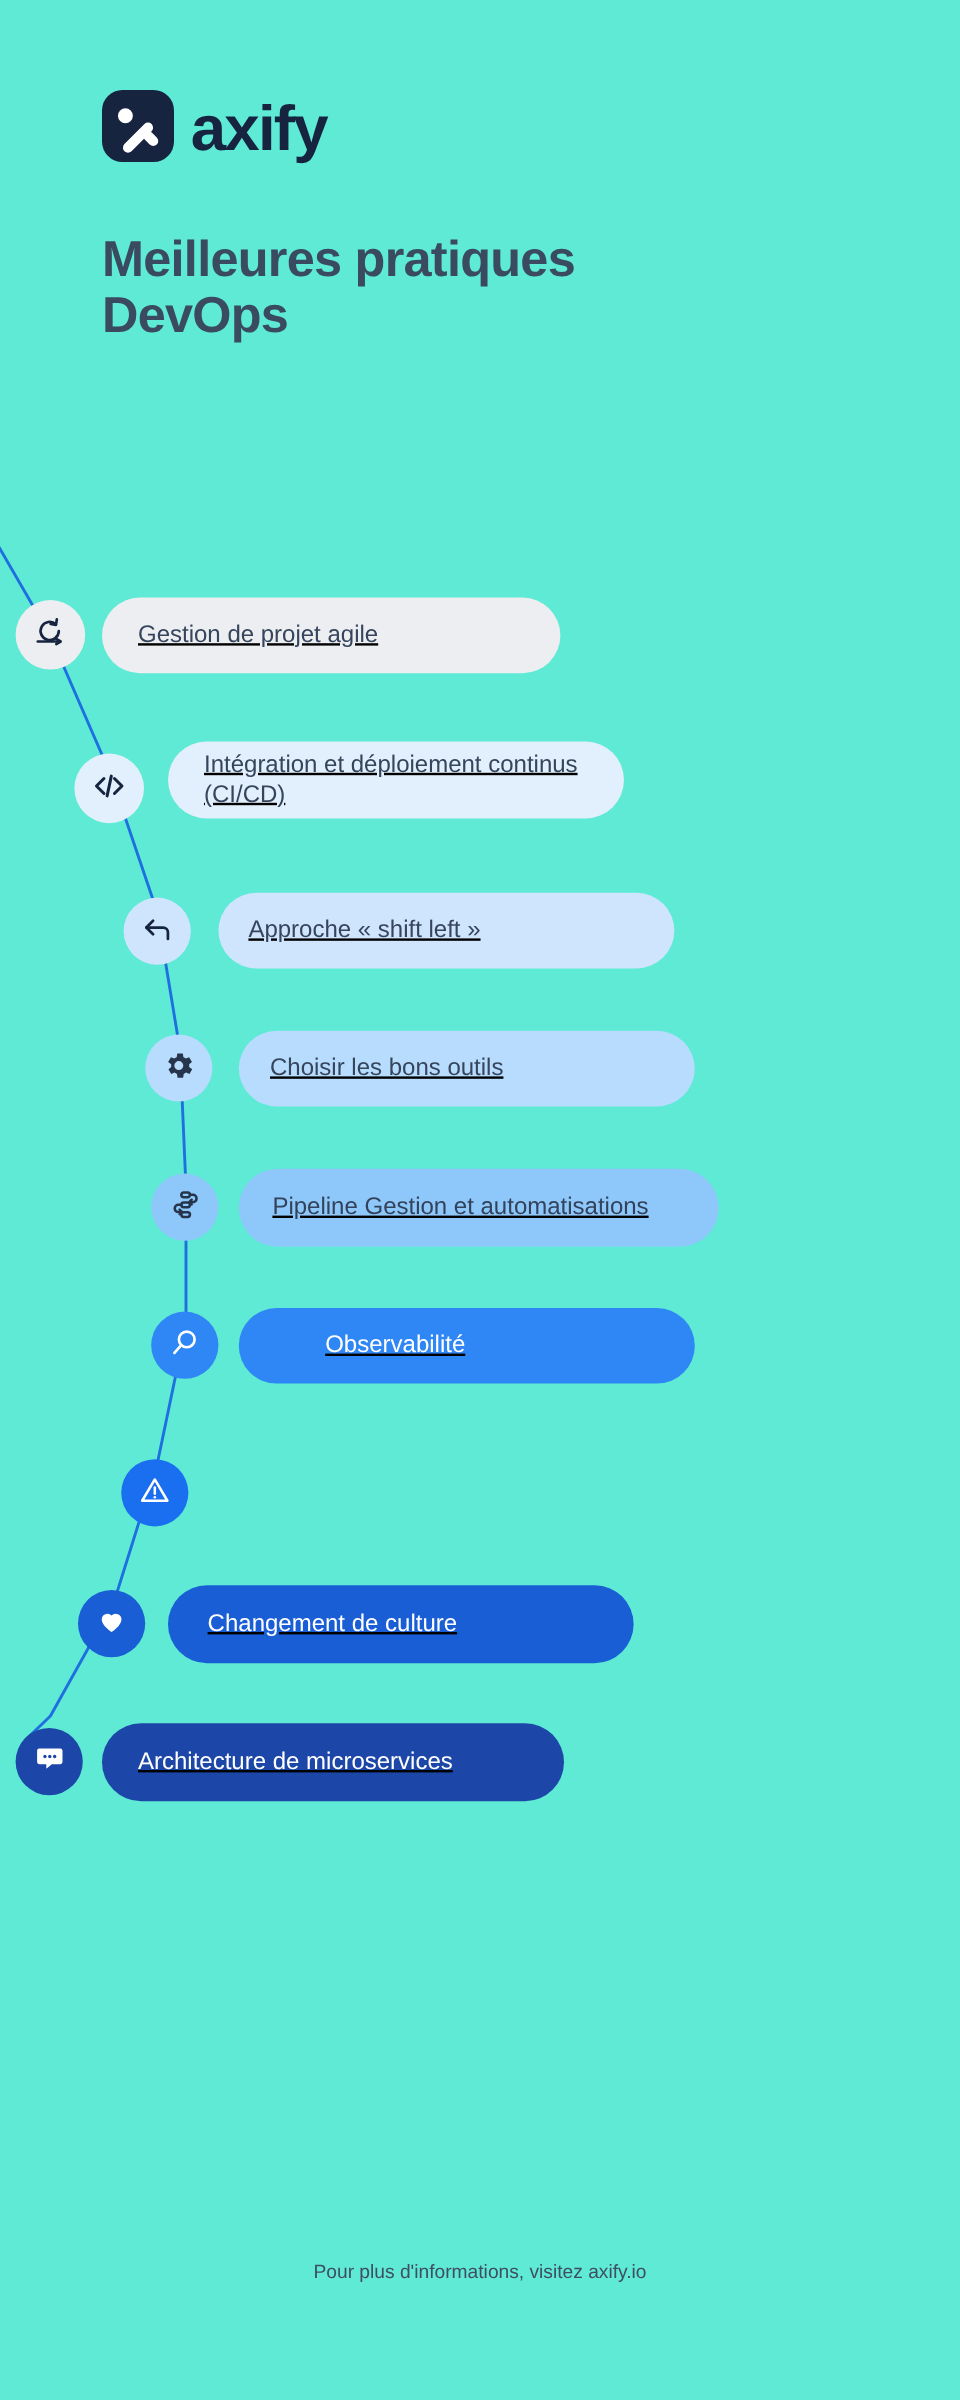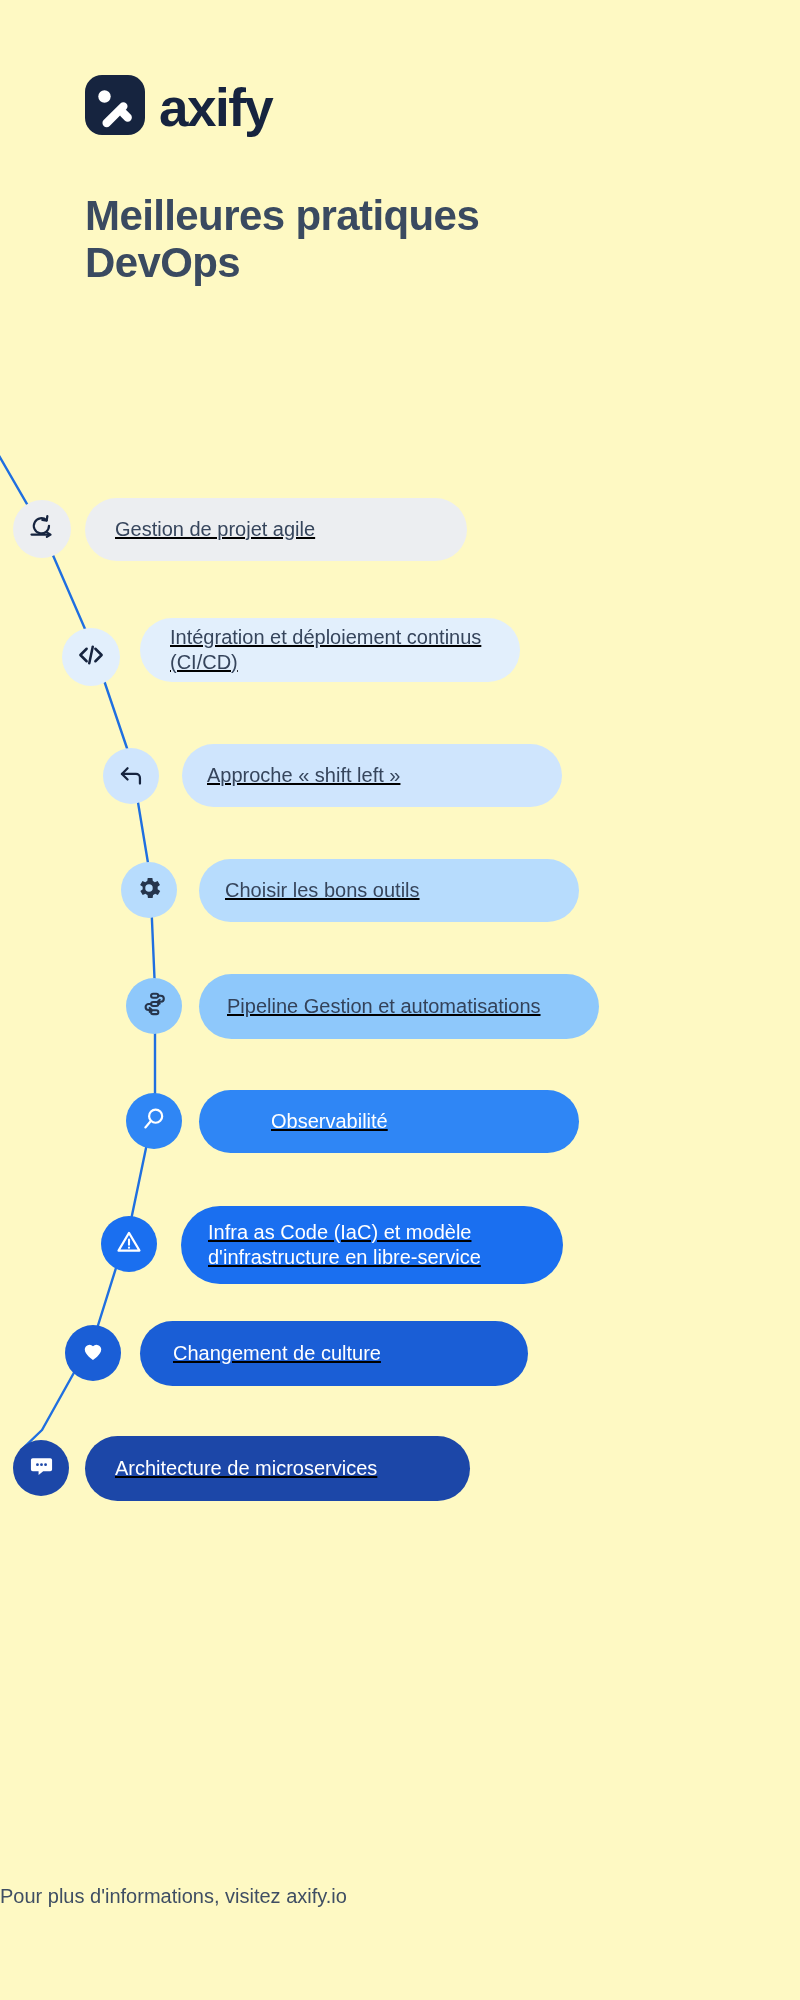--- a/index.html
+++ b/index.html
@@ -7,21 +7,21 @@
     width: 800px;
     height: 2000px;
     background: #f7f9fb;
     font-family: "Liberation Sans", sans-serif;
     overflow: hidden;
   }
   .page {
     position: relative;
     width: 800px;
     height: 2000px;
-    background: #fef9c3;
+    background: #5eead4;
   }
 
   
   .logo-row {
     position: absolute;
     left: 85px;
     top: 75px;
     display: flex;
     align-items: center;
     gap: 14px;
@@ -95,22 +95,22 @@
     font-weight: 400;
     padding: 0;
   }
 
   
   .footer {
     position: absolute;
     left: 0;
     top: 1885px;
     width: 800px;
-    text-align: left;
-    font-size: 20px;
+    text-align: center;
+    font-size: 16px;
     color: #3f4e63;
   }
 </style>
 </head>
 <body>
 
 <div class="page">
 
   <div class="logo-row">
     <span class="logo-mark">
@@ -207,23 +207,20 @@
     </div>
     <div class="icon-badge" style="left:126px; top:1093px; width:56px; height:56px; background:#2f86f5;">
       <span>
         <svg width="28" height="28" viewBox="0 0 24 24" fill="none" stroke="#ffffff" stroke-width="1.9" stroke-linecap="round">
           <circle cx="13.4" cy="9.6" r="5.6"></circle>
           <line x1="9.3" y1="13.8" x2="4.6" y2="19.2"></line>
         </svg>
       </span>
     </div>
 
-    <div class="pill" style="left:181px; top:1206px; width:382px; height:78px; background:#1a6ff0;">
-      <span class="pill-label" style="color:#ffffff; padding-left:27px; padding-right:22px;">Infra as Code (IaC) et modèle d'infrastructure en libre-service</span>
-    </div>
     <div class="icon-badge" style="left:101px; top:1216px; width:56px; height:56px; background:#1a6ff0;">
       <span>
         <svg width="28" height="28" viewBox="0 0 24 24" fill="none" stroke="#ffffff" stroke-width="1.8" stroke-linecap="round" stroke-linejoin="round">
           <path d="M12 4.2 21 19.4H3z"></path>
           <line x1="12" y1="10" x2="12" y2="14.4"></line>
           <circle cx="12" cy="16.9" r="0.95" fill="#ffffff" stroke="none"></circle>
         </svg>
       </span>
     </div>
 

